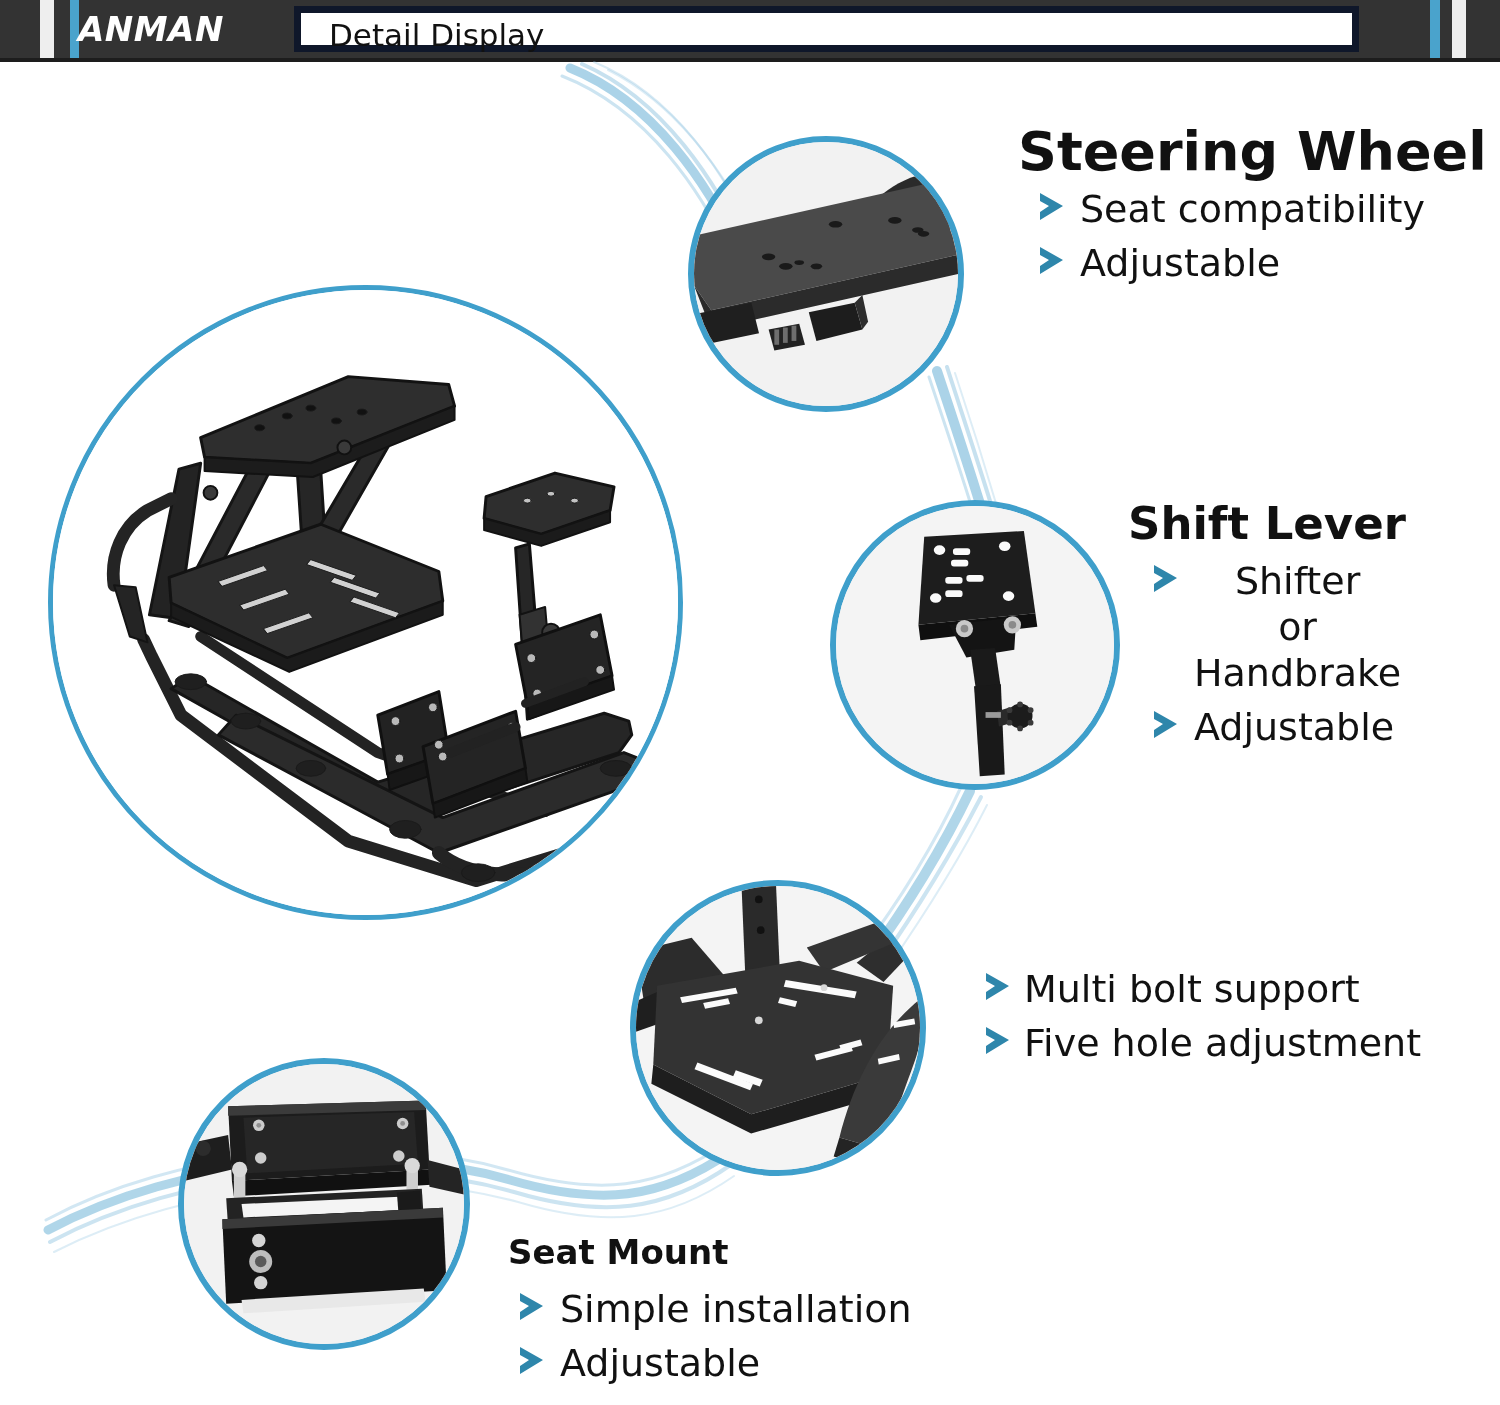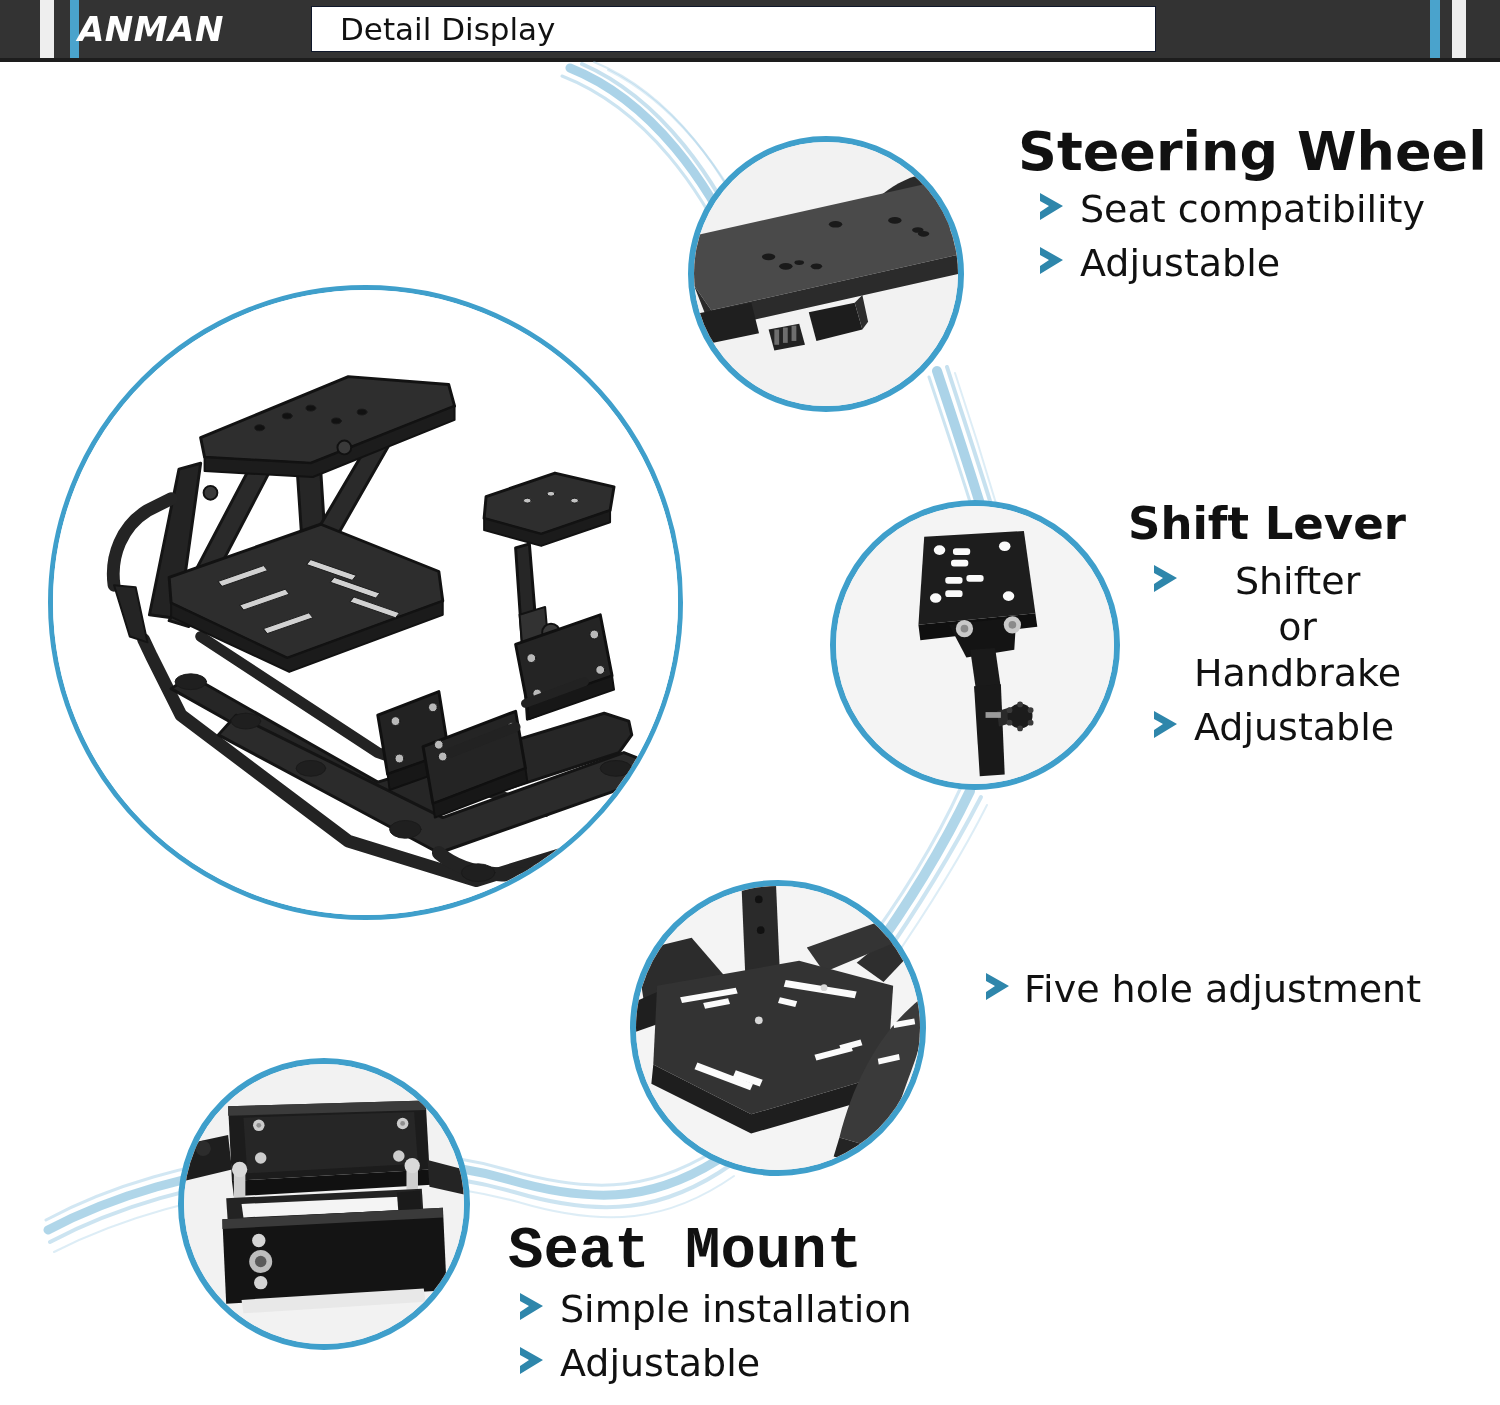--- a/index.html
+++ b/index.html
@@ -51,26 +51,26 @@
     font-family: "DejaVu Sans", sans-serif;
     font-weight: bold;
     font-style: italic;
     font-size: 34px;
     font-variant: small-caps;
     letter-spacing: 0.5px;
     white-space: nowrap;
   }
   .title-box {
     position: absolute;
-    left: 311px;
+    left: 294px;
     top: 6px;
-    width: 845px;
+    width: 1065px;
     height: 46px;
     background: #ffffff;
-    border: 1px solid #0f172a;
+    border: 7px solid #0f172a;
     box-sizing: border-box;
   }
   .title-text {
     position: absolute;
     left: 28px;
     top: 0;
     height: 44px;
     line-height: 44px;
     font-family: "DejaVu Sans", sans-serif;
     font-size: 31px;
@@ -154,21 +154,21 @@
 
   
   #feat-steering { left: 1018px; top: 126px; }
   #feat-shift    { left: 1128px; top: 498px; }
   #feat-pedal    { left: 1000px; top: 958px; }
   #feat-seat     { left: 508px;  top: 1226px; }
 
   #feat-steering h2 { font-size: 54px; }
   #feat-shift h2    { font-size: 45px; text-align: center; }
   #feat-pedal h2    { font-size: 45px; }
-  #feat-seat h2     { font-size: 59px; font-family: Liberation Mono, monospace; }
+  #feat-seat h2     { font-size: 34px; }
 
   #feat-pedal .chev { margin-right: 8px; }
   #feat-pedal .bullets { margin-left: -18px; }
   #feat-seat .bullets  { margin-left: 8px; }
   #feat-steering .bullets { margin-left: 18px; }
   #feat-shift .bullets { margin-left: 22px; }
 </style>
 </head>
 <body>
 
@@ -539,20 +539,28 @@
   </div>
 
   <div class="feature" id="feat-pedal">
     <ul class="bullets">
       <li class="bullet">
         <span class="chev">
           <svg width="34" height="34" viewBox="0 0 34 34">
               <path d="M4 3 L27 16 L4 30 L4 22 L13 16 L4 11 Z" fill="#2e86ab"></path>
             </svg>
         </span>
+        <span class="bullet-text">Multi bolt support</span>
+      </li>
+      <li class="bullet">
+        <span class="chev">
+          <svg width="34" height="34" viewBox="0 0 34 34">
+              <path d="M4 3 L27 16 L4 30 L4 22 L13 16 L4 11 Z" fill="#2e86ab"></path>
+            </svg>
+        </span>
         <span class="bullet-text">Five hole adjustment</span>
       </li>
     </ul>
   </div>
 
   <div class="feature" id="feat-seat">
     <h2>Seat Mount</h2>
     <ul class="bullets">
       <li class="bullet">
         <span class="chev">

